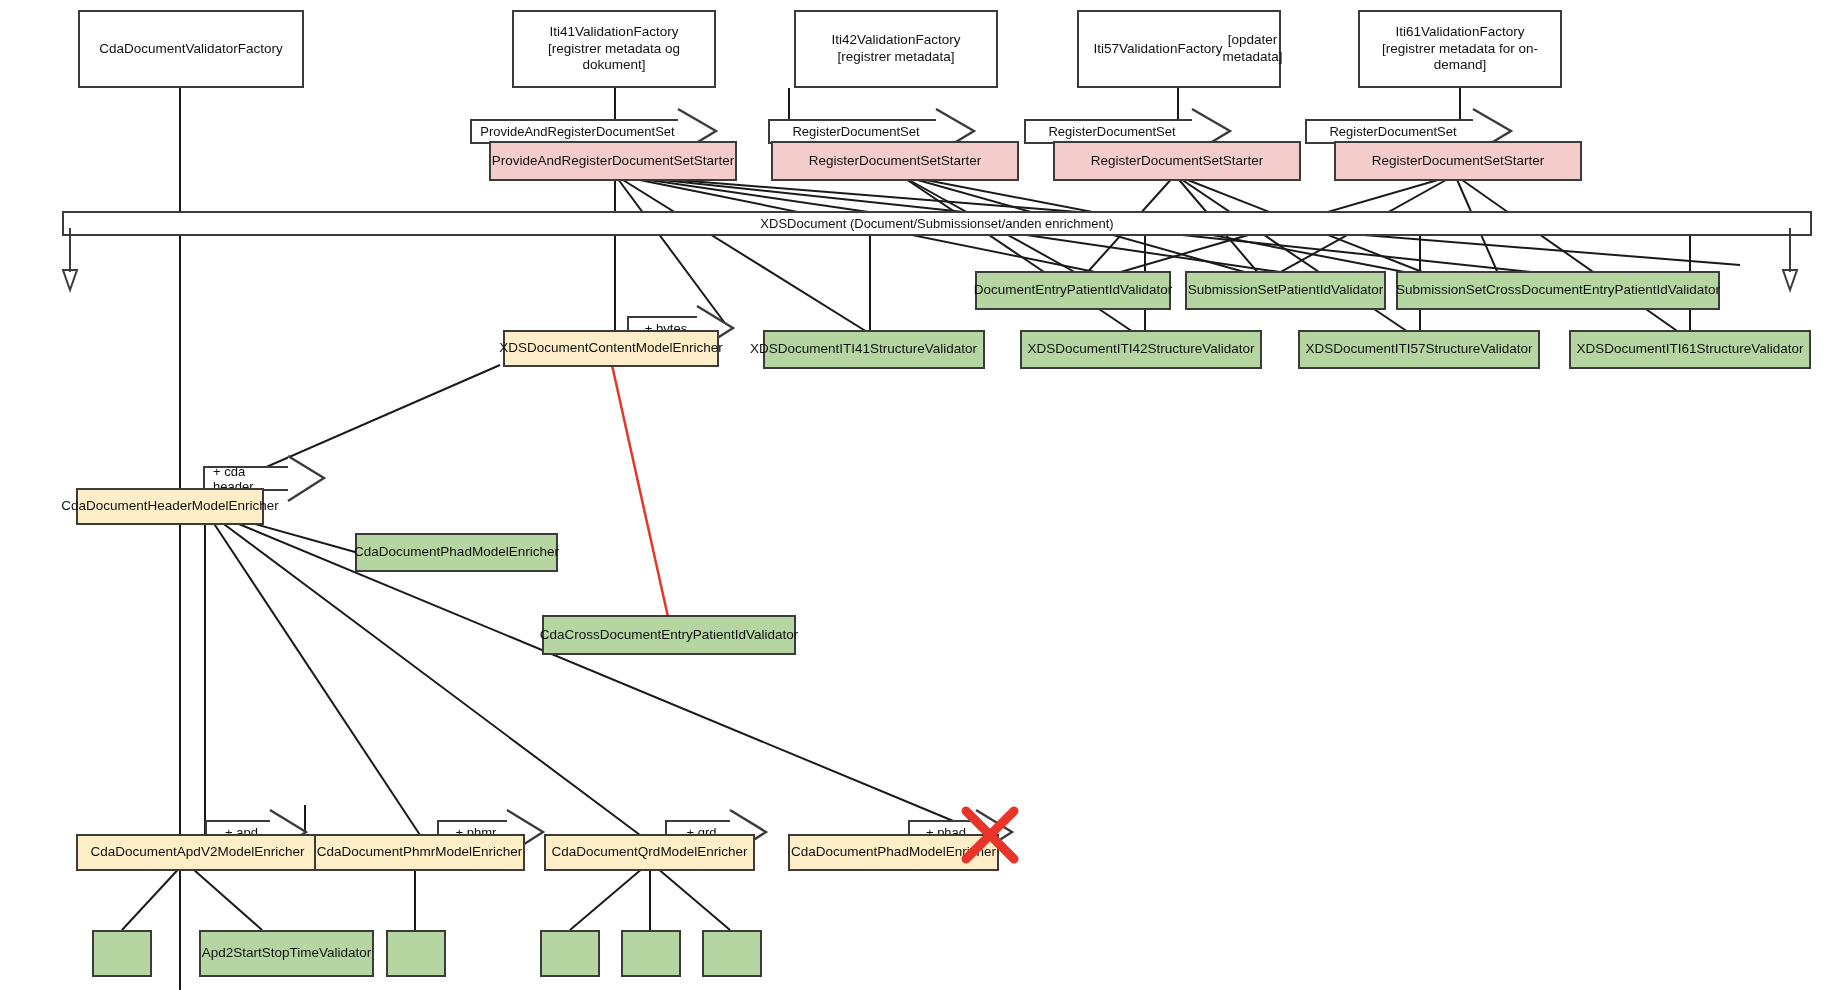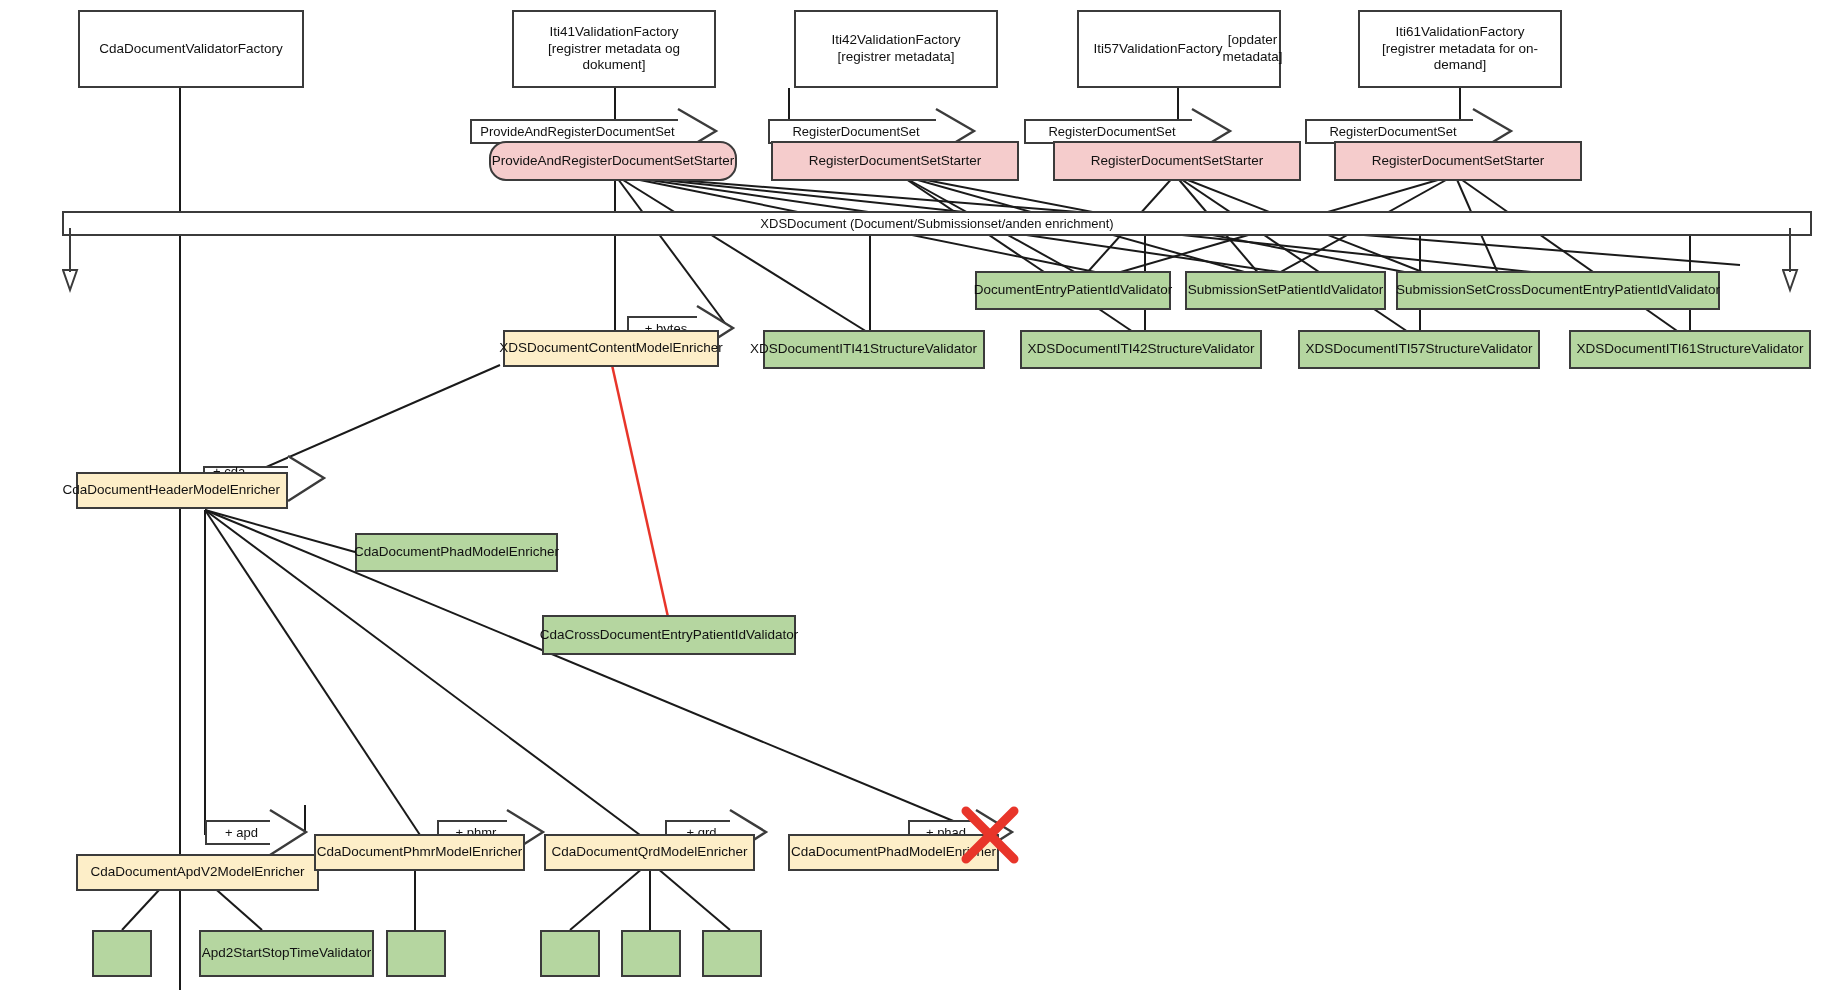--- a/index.html
+++ b/index.html
@@ -112,21 +112,21 @@
   </div>
 
   <div class="chev" style="left:470px;top:119px;width:250px;height:25px;">
     <div class="lbl" style="width:215px;">
       <span>ProvideAndRegisterDocumentSet</span>
     </div>
     <svg width="44" height="49">
       <path d="M2 2 L40 24 L2 47" fill="#fff" stroke="#3b3b3b" stroke-width="2.4" stroke-linejoin="miter"></path>
     </svg>
   </div>
-  <div class="node pink" style="left:489px;top:141px;width:248px;height:40px;border-radius:17px;">
+  <div class="node pink" style="left:489px;top:141px;width:248px;height:40px;">
     <span>ProvideAndRegisterDocumentSetStarter</span>
   </div>
 
   <div class="chev" style="left:768px;top:119px;width:210px;height:25px;">
     <div class="lbl" style="width:176px;">
       <span>RegisterDocumentSet</span>
     </div>
     <svg width="44" height="49">
       <path d="M2 2 L40 24 L2 47" fill="#fff" stroke="#3b3b3b" stroke-width="2.4"></path>
     </svg>
@@ -206,40 +206,40 @@
   </div>
 
   <div class="chev" style="left:203px;top:466px;width:125px;height:25px;">
     <div class="lbl" style="width:93px;">
       <span>+ cda header</span>
     </div>
     <svg width="42" height="49">
       <path d="M2 2 L38 24 L2 47" fill="#fff" stroke="#3b3b3b" stroke-width="2.4"></path>
     </svg>
   </div>
-  <div class="node cream" style="left:76px;top:472px;width:212px;height:37px;justify-content:flex-end;">
+  <div class="node cream" style="left:76px;top:488px;width:188px;height:37px;">
     <span>CdaDocumentHeaderModelEnricher</span>
   </div>
 
   <div class="node green" style="left:355px;top:533px;width:203px;height:39px;">
     <span>CdaDocumentPhadModelEnricher</span>
   </div>
   <div class="node green" style="left:542px;top:615px;width:254px;height:40px;">
     <span>CdaCrossDocumentEntryPatientIdValidator</span>
   </div>
 
   <div class="chev" style="left:205px;top:820px;width:105px;height:25px;">
     <div class="lbl" style="width:73px;">
       <span>+ apd</span>
     </div>
     <svg width="42" height="49">
       <path d="M2 2 L38 24 L2 47" fill="#fff" stroke="#3b3b3b" stroke-width="2.4"></path>
     </svg>
   </div>
-  <div class="node cream" style="left:76px;top:834px;width:243px;height:37px;margin-top:20px;">
+  <div class="node cream" style="left:76px;top:834px;width:243px;height:37px;">
     <span>CdaDocumentApdV2ModelEnricher</span>
   </div>
 
   <div class="chev" style="left:437px;top:820px;width:110px;height:25px;">
     <div class="lbl" style="width:78px;">
       <span>+ phmr</span>
     </div>
     <svg width="42" height="49">
       <path d="M2 2 L38 24 L2 47" fill="#fff" stroke="#3b3b3b" stroke-width="2.4"></path>
     </svg>

